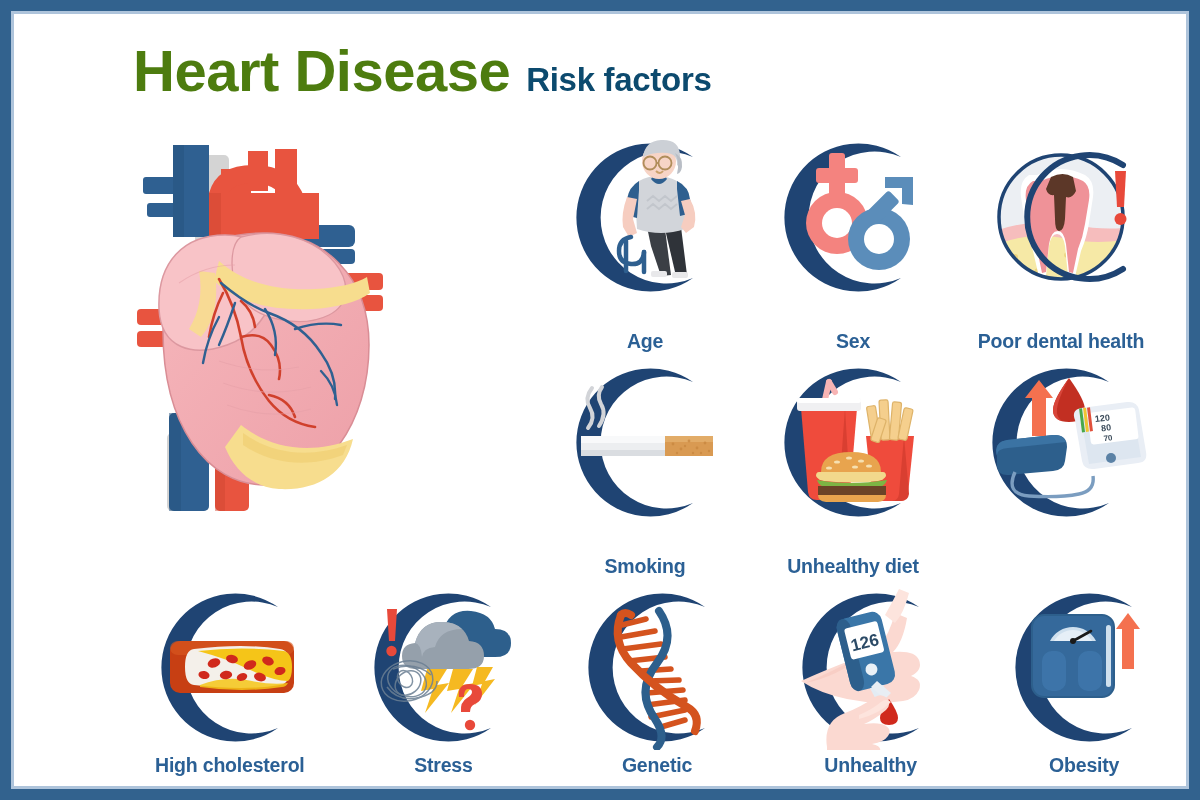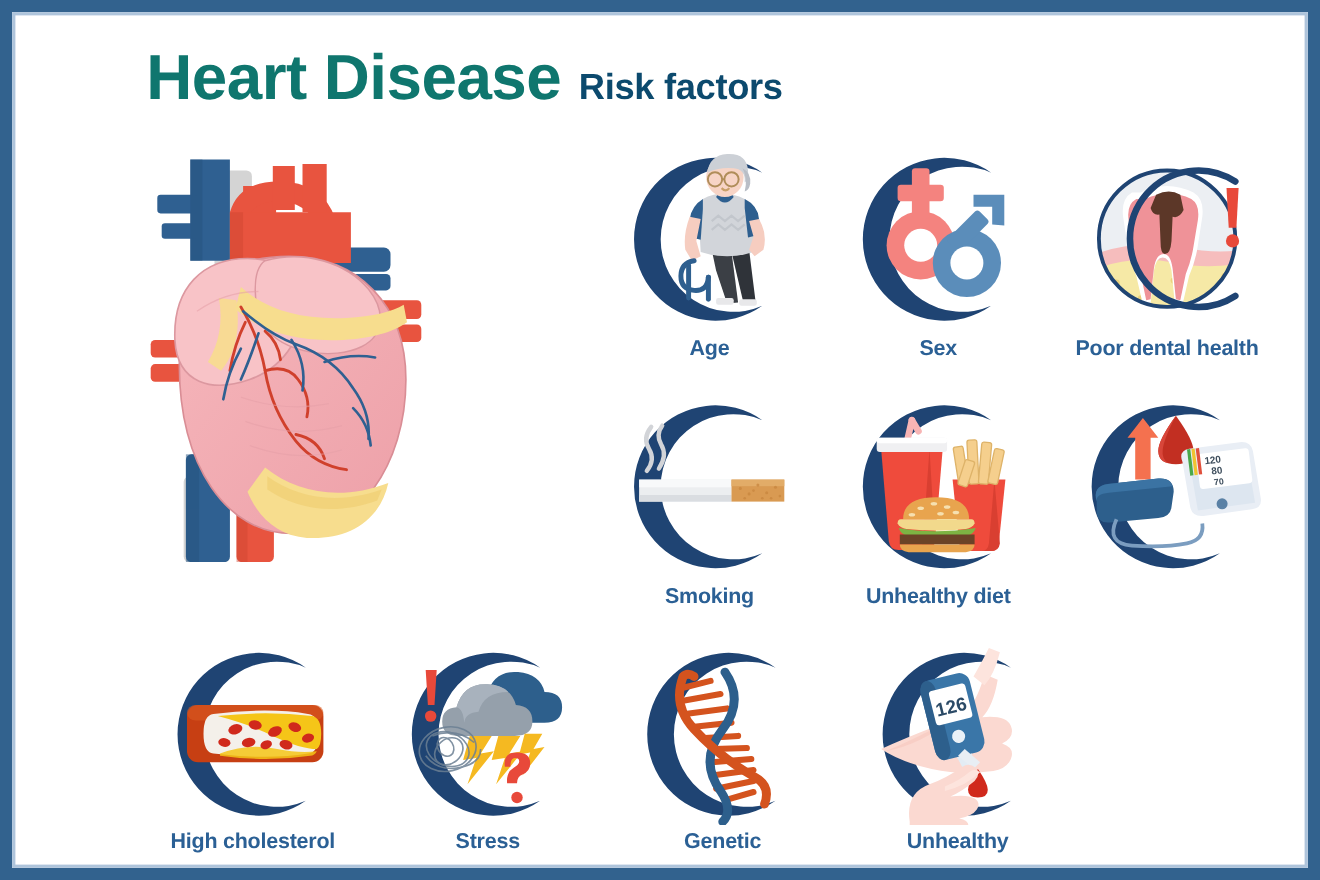--- a/index.html
+++ b/index.html
@@ -25,21 +25,21 @@
 
   
   #title-block {
     position: absolute;
     left: 122px; top: 26px;
     display: flex; align-items: baseline; gap: 16px;
     white-space: nowrap;
   }
   #title-main {
     font-size: 58px; font-weight: bold;
-    color: #0f766e; letter-spacing: -0.5px;
+    color: #4d7c0f; letter-spacing: -0.5px;
   }
   #title-sub {
     font-size: 33px; font-weight: bold;
     color: #0c4a6e; letter-spacing: -0.3px;
   }
 
   
   #heart-figure {
     position: absolute;
     left: 112px; top: 122px;
@@ -50,21 +50,21 @@
   
   .row { position: absolute; display: flex; }
   #row-1 { left: 530px; top: 124px; width: 650px; }
   #row-2 { left: 530px; top: 349px; width: 650px; }
   #row-3 { left: 112px; top: 574px; width: 1068px; }
 
   .cell {
     display: flex; flex-direction: column;
     align-items: center; justify-content: flex-start;
   }
-  #row-1 .cell, #row-2 .cell { width: 208px; }
+  #row-1 .cell, #row-2 .cell { width: 208px; gap: 24px; }
   #row-3 .cell { width: 213.6px; }
 
   .icon-stage {
     position: relative;
     width: 180px; height: 165px;
   }
   .icon-stage > svg { position: absolute; left: 0; top: 0; width: 180px; height: 165px; }
 
   .cell-label {
     margin-top: 6px;
@@ -530,14 +530,36 @@
 
           <path d="M108 114 q9 13 9 19 q0 7 -9 7 q-9 0 -9 -7 q0 -6 9 -19 z" fill="#d0291c"></path>
 
           <path d="M46 162 q-4 -26 18 -34 q16 -6 30 -16 q6 -4 12 1 q5 6 -1 12 q-12 10 -22 14 q16 -2 22 2 q6 4 2 10 q-4 6 -16 8 q10 2 8 8 q-2 6 -14 7 q-22 2 -39 -2 z" fill="#fbd9d1"></path>
           <path d="M78 130 q14 -6 22 -13 q5 -4 10 0 q-12 12 -32 17 z" fill="#fde4dd"></path>
         </svg>
       </div>
       <div class="cell-label">Unhealthy</div>
     </div>
 
+    <div class="cell">
+      <div class="icon-stage">
+        <svg viewBox="0 0 180 165" xmlns="http://www.w3.org/2000/svg">
+          <path d="M138 22 A74 74 0 1 0 138 143 A66 66 0 1 1 138 22 Z" fill="#1f4473"></path>
+
+          <rect x="38" y="30" width="82" height="82" rx="12" fill="#35699b"></rect>
+          <rect x="38" y="30" width="82" height="82" rx="12" fill="none" stroke="#2d5f8c" stroke-width="2"></rect>
+          <rect x="112" y="40" width="5" height="62" rx="2.5" fill="#cfe0ee"></rect>
+
+          <path d="M56 56 a26 26 0 0 1 46 0 z" fill="#cfe0ee"></path>
+          <path d="M60 56 a22 22 0 0 1 38 0 z" fill="#e6eff7"></path>
+          <path d="M79 56 l18 -10" stroke="#1a1a1a" stroke-width="2.6" stroke-linecap="round"></path>
+          <circle cx="79" cy="56" r="3" fill="#1a1a1a"></circle>
+
+          <rect x="48" y="66" width="24" height="40" rx="10" fill="#3e77ab" opacity="0.85"></rect>
+          <rect x="84" y="66" width="24" height="40" rx="10" fill="#3e77ab" opacity="0.85"></rect>
+
+          <path d="M134 28 l12 16 h-6 v40 h-12 v-40 h-6 z" fill="#f4714f"></path>
+        </svg>
+      </div>
+      <div class="cell-label">Obesity</div>
+    </div>
   </div>
 </div>
 
 </body></html>

